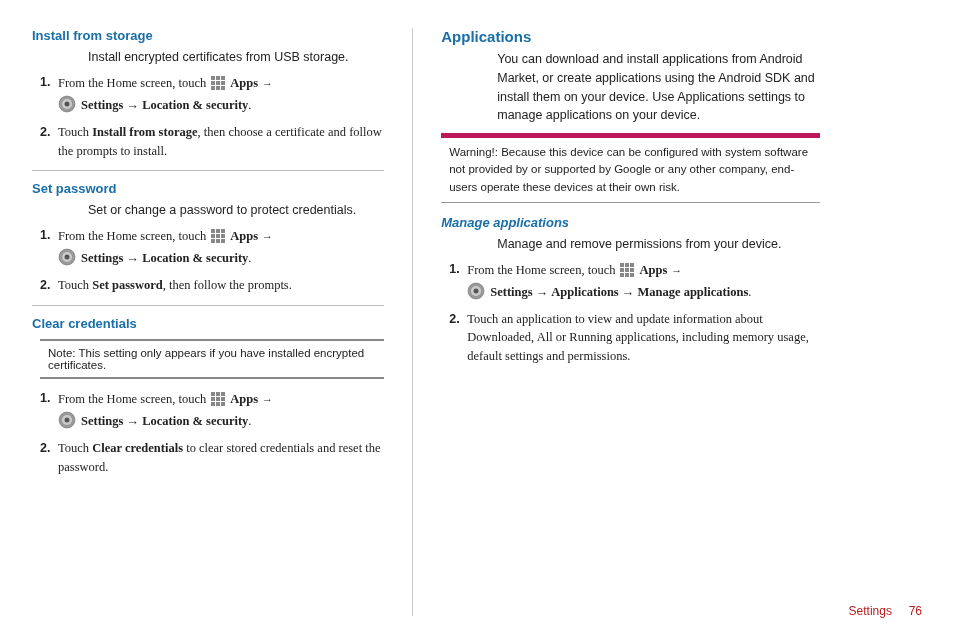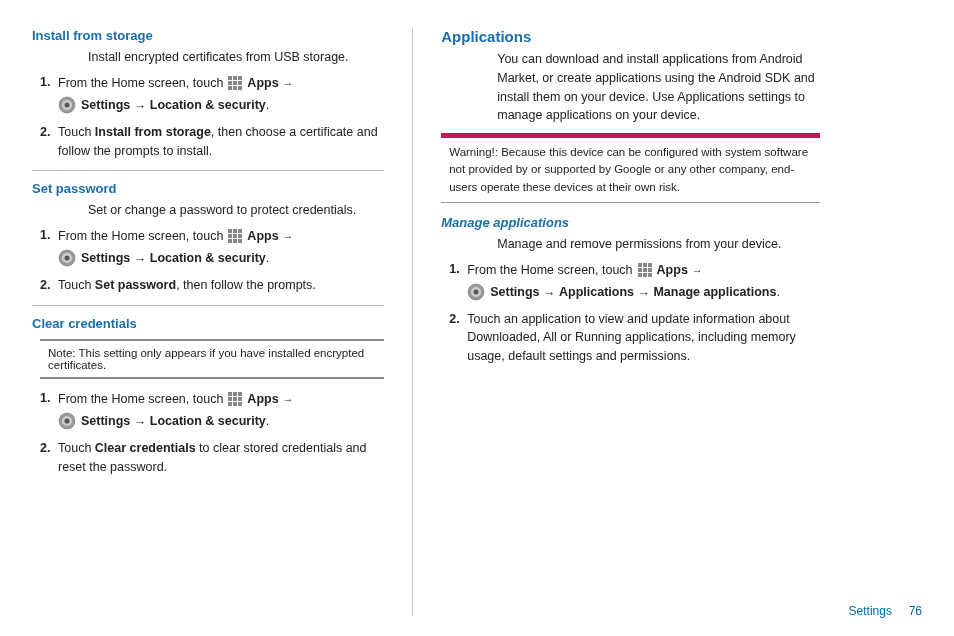--- a/index.html
+++ b/index.html
@@ -59,31 +59,32 @@
       font-size: 12.5px;
       line-height: 1.5;
     }
     .step-num {
       font-weight: bold;
       min-width: 18px;
       padding-right: 4px;
     }
     .step-content {
       flex: 1;
+      font-family: Liberation Serif, serif;
     }
     .step-line1 {
       display: flex;
       align-items: center;
       flex-wrap: wrap;
       gap: 3px;
       line-height: 1.6;
     }
     .step-line2 {
       display: flex;
-      align-items: center;
+      align-items: flex-start;
       gap: 3px;
       margin-top: 2px;
       line-height: 1.6;
     }
     .apps-icon {
       display: inline-grid;
       grid-template-columns: repeat(3, 4px);
       grid-template-rows: repeat(3, 4px);
       gap: 1px;
       margin: 0 2px;
@@ -118,21 +119,21 @@
       padding: 6px 8px;
       font-size: 11.5px;
       margin: 8px 0 12px 0;
       line-height: 1.5;
     }
     .footer {
       position: absolute;
       bottom: 18px;
       right: 32px;
       font-size: 12px;
-      color: #0369a1;
+      color: #b91c1c;
     }
     .section-block {
       margin-bottom: 10px;
     }
     .settings-gear {
       display: inline-flex;
       align-items: center;
       justify-content: center;
       width: 18px;
       height: 18px;

